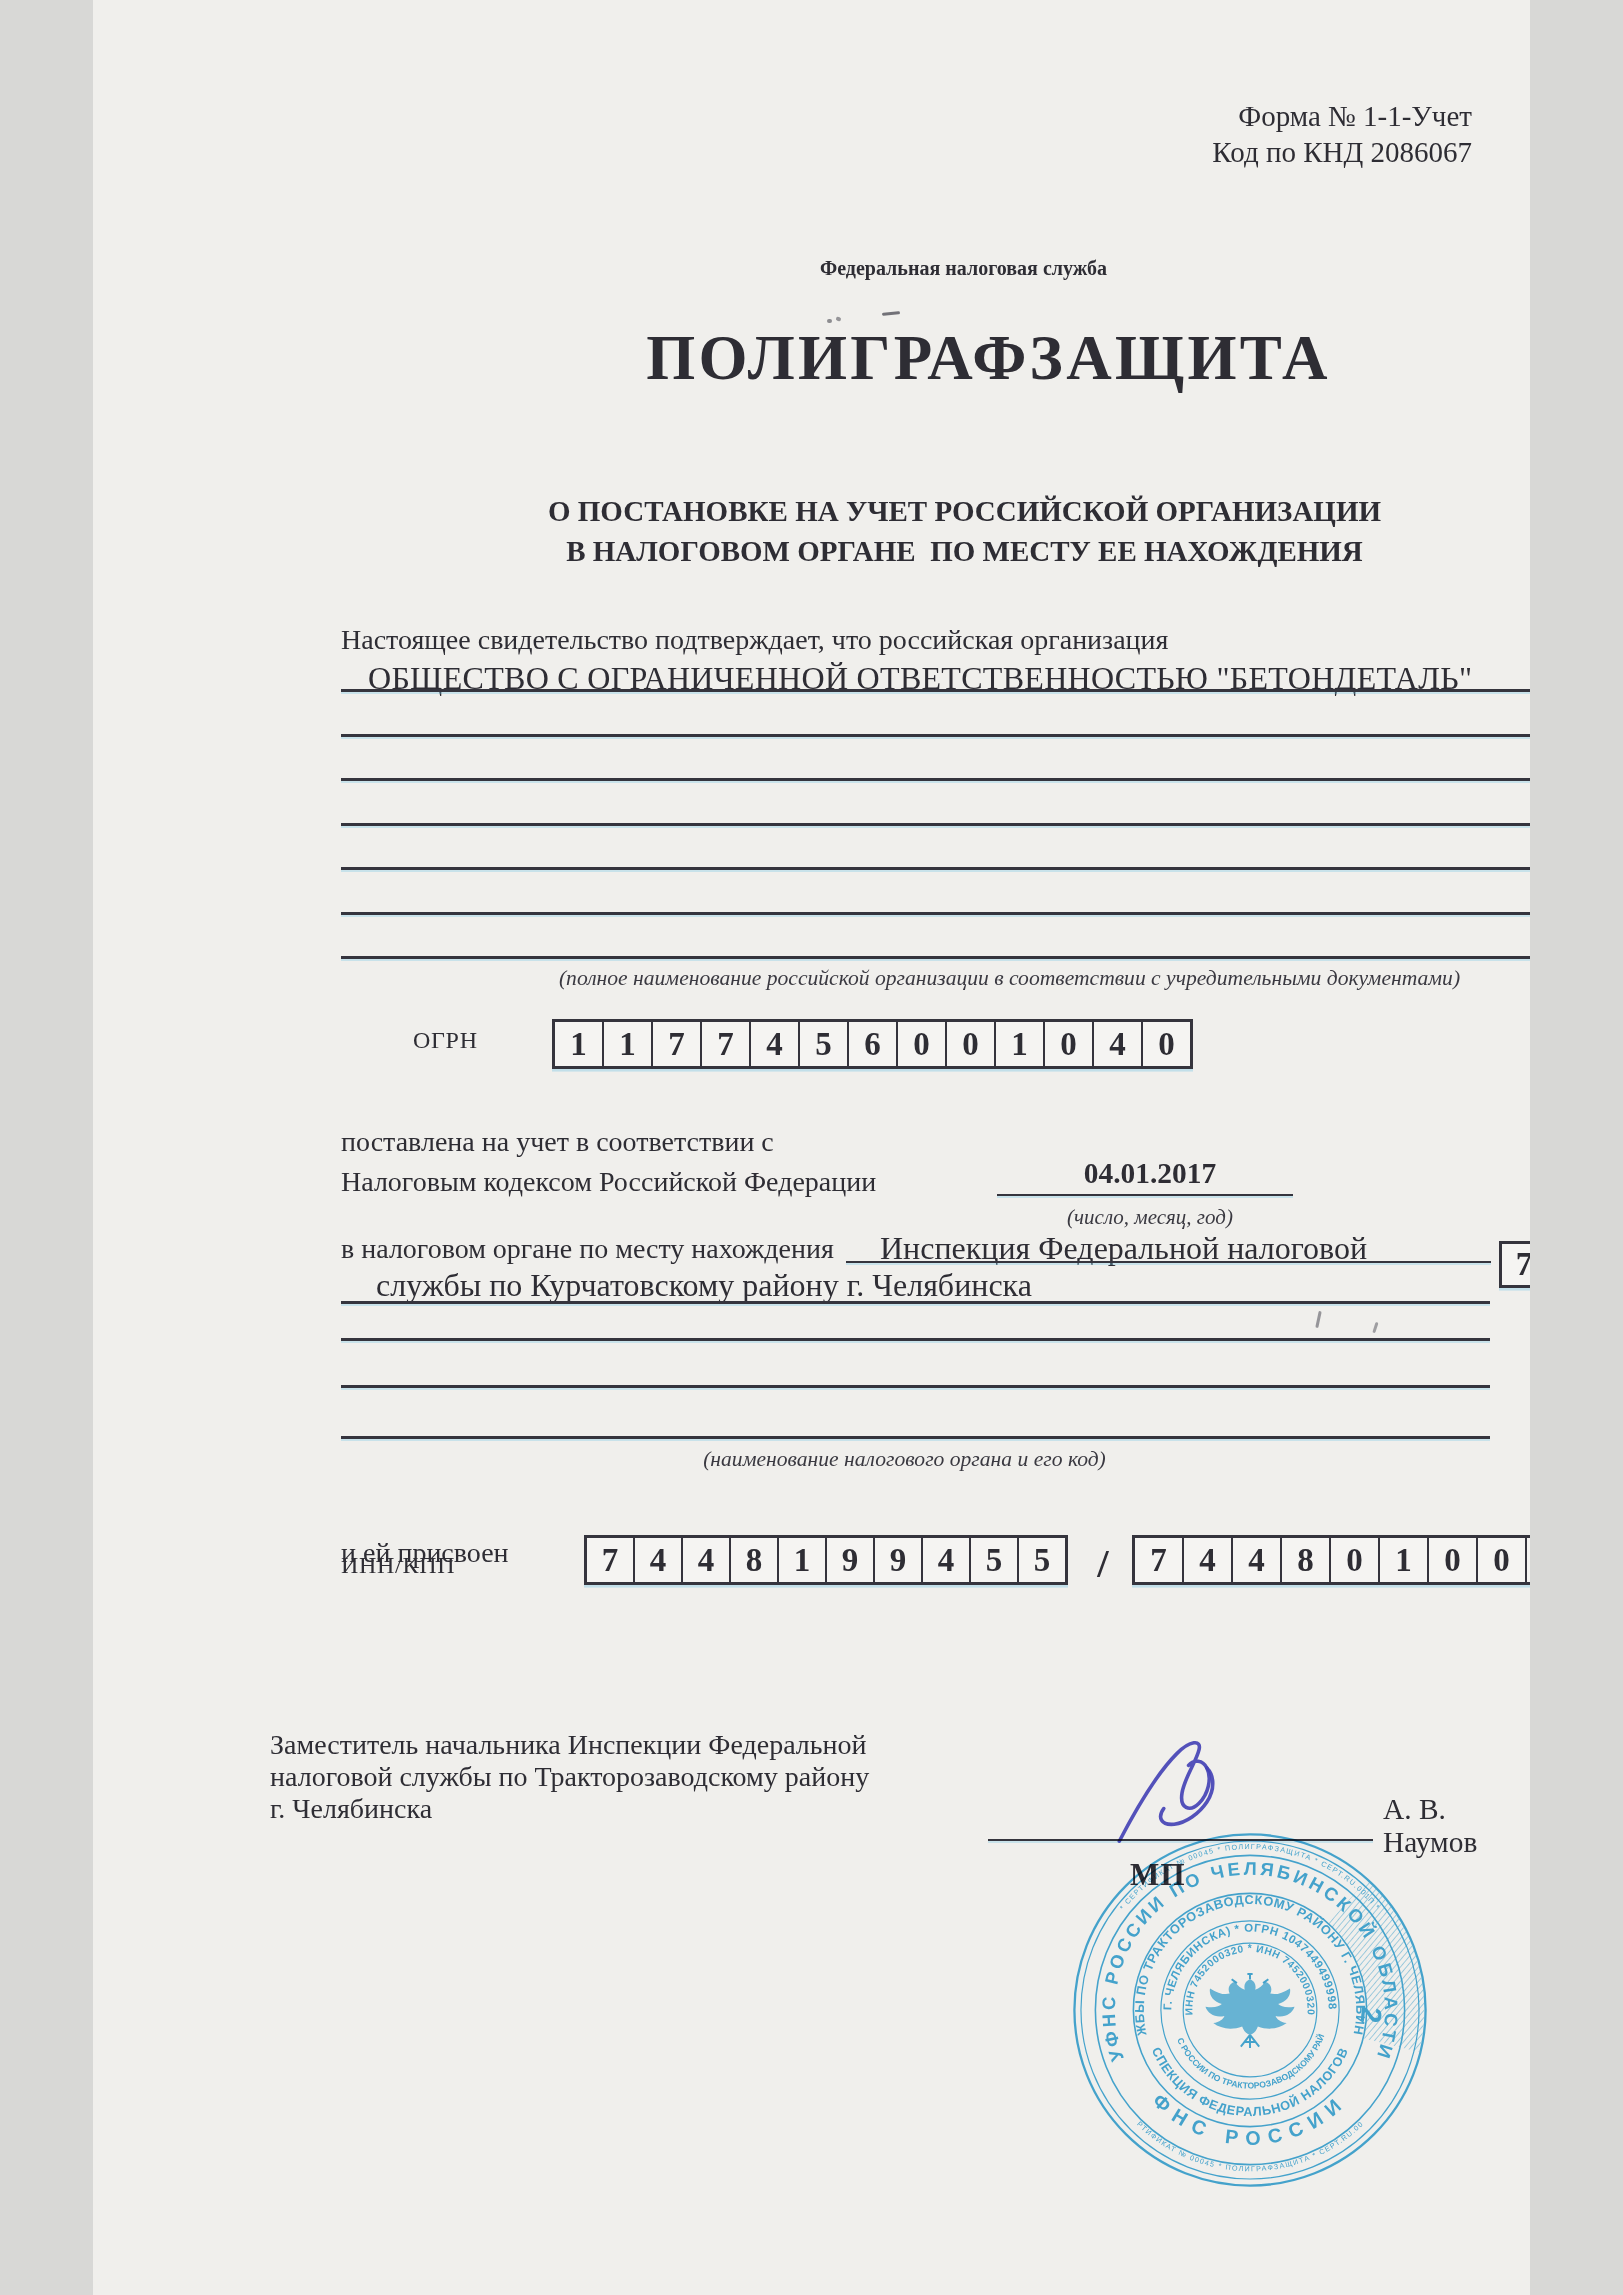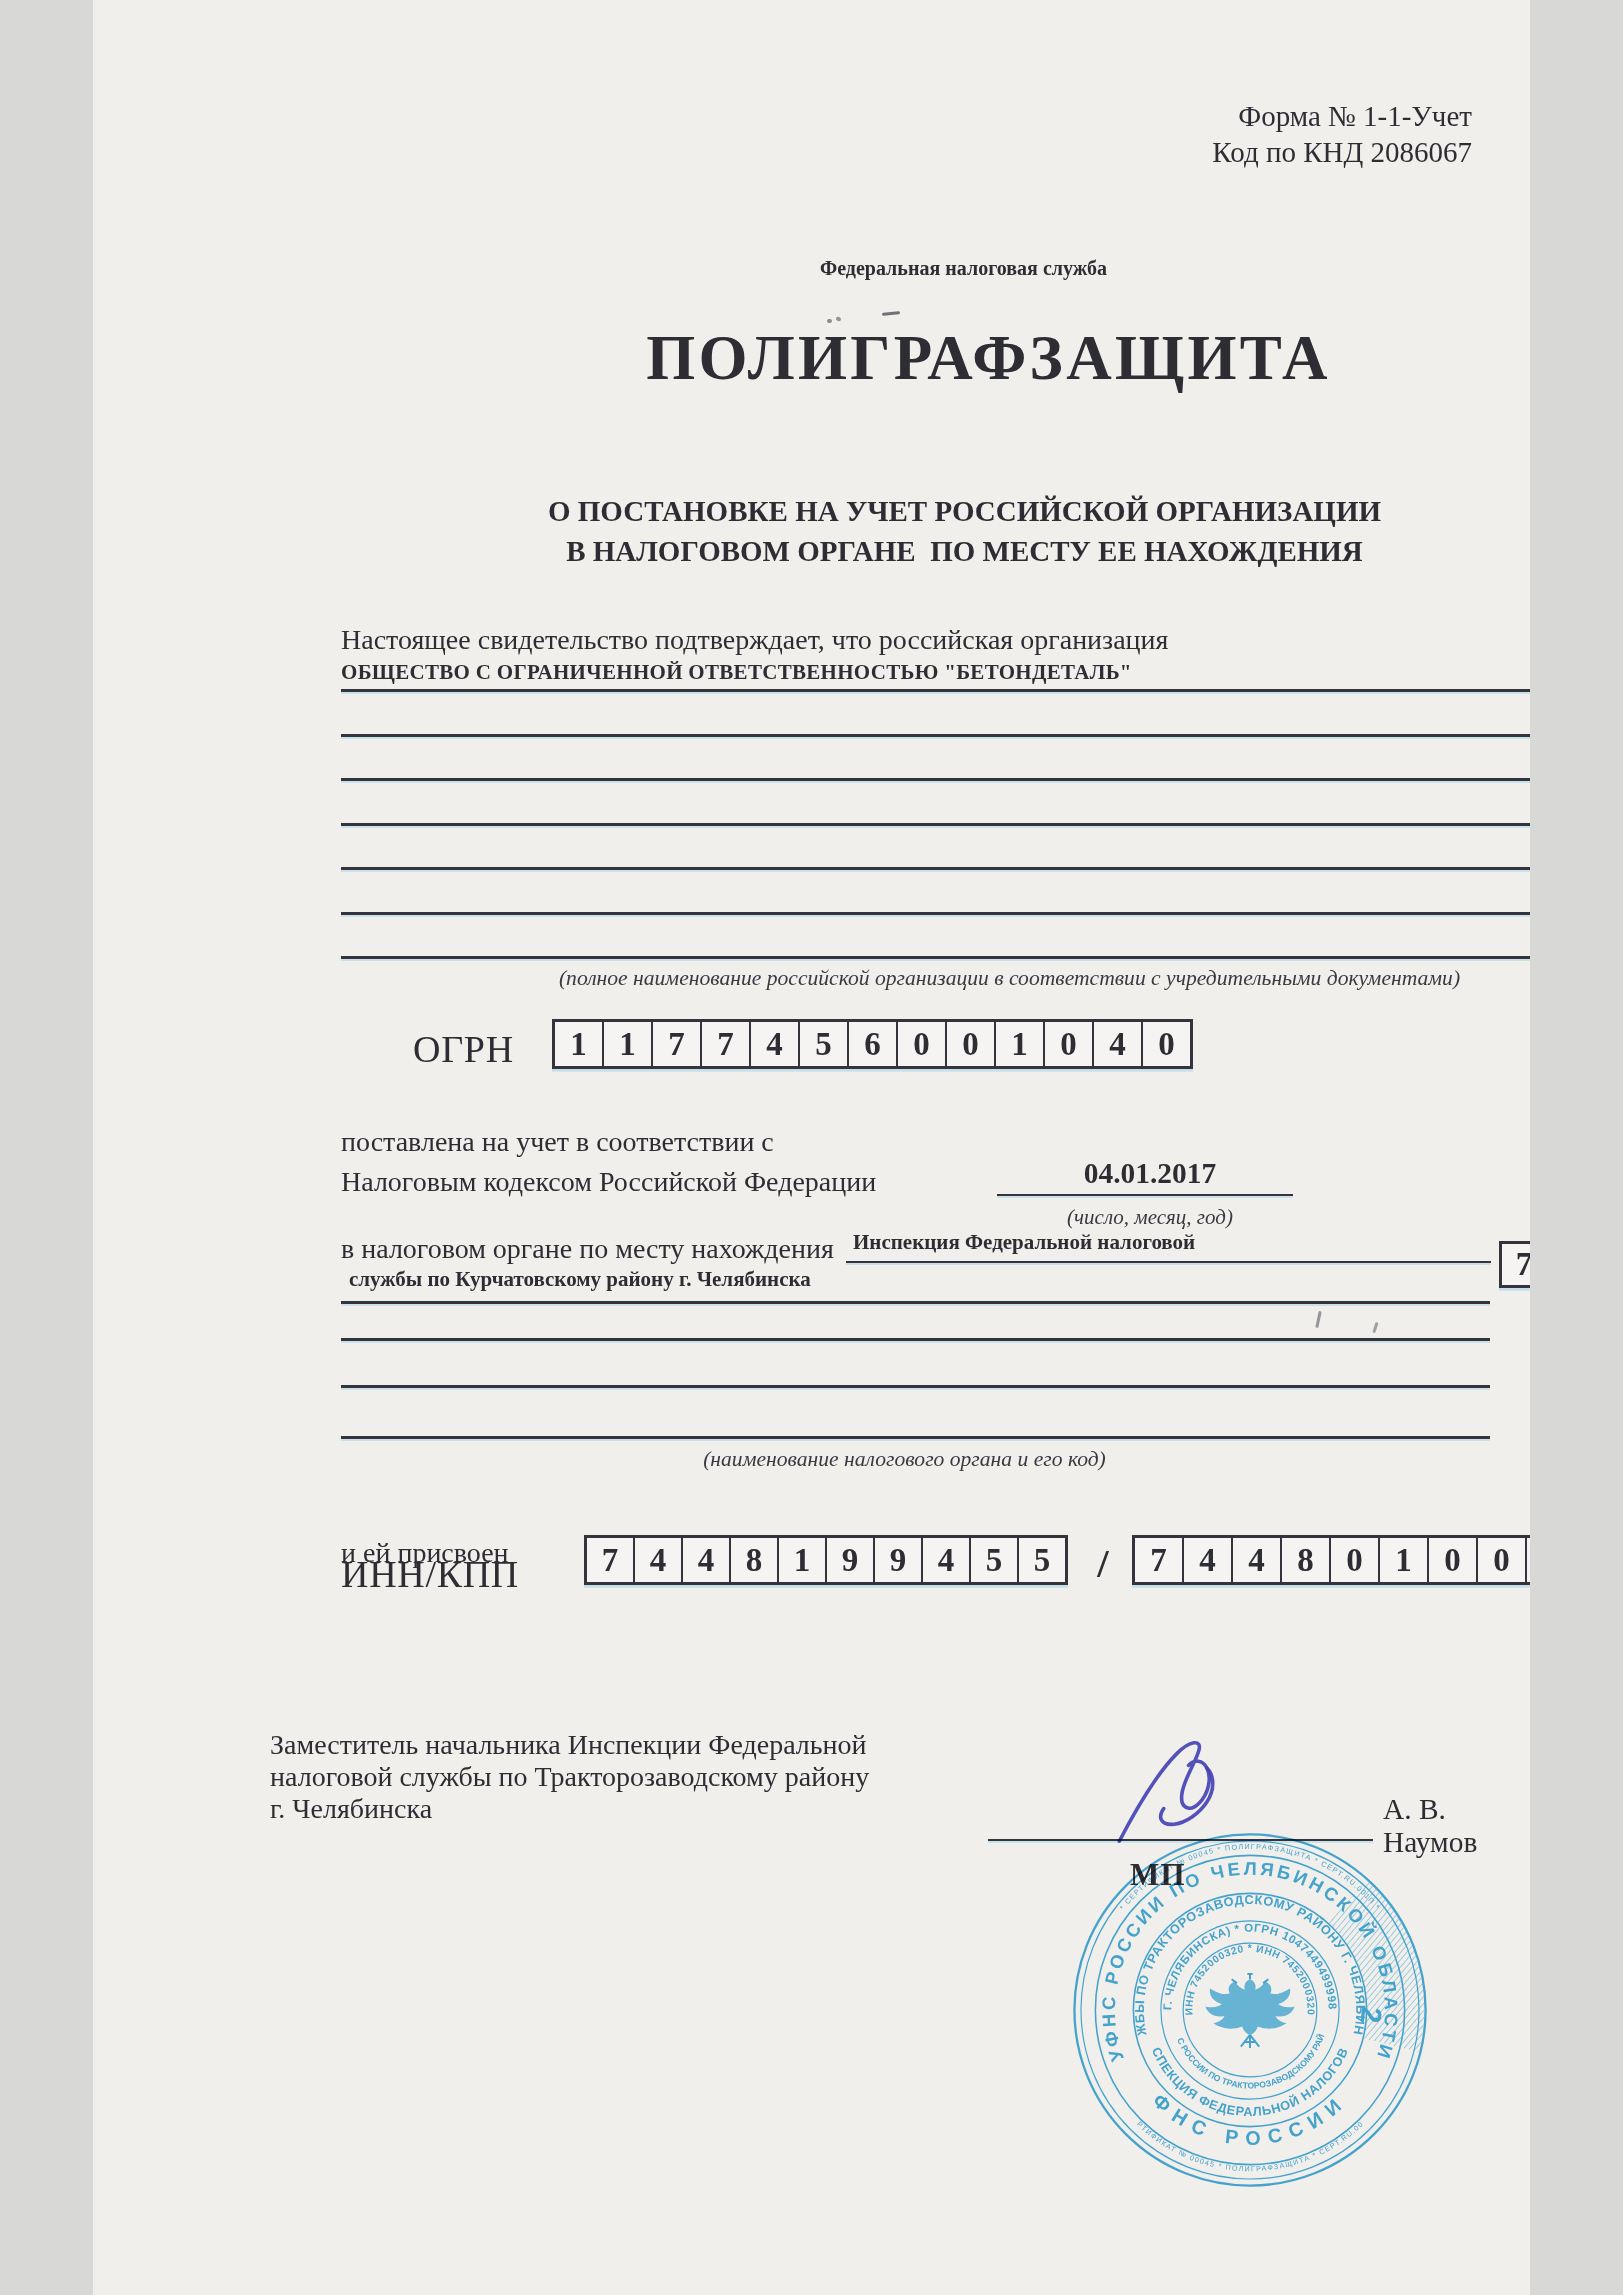--- a/index.html
+++ b/index.html
@@ -16,33 +16,33 @@
   .ctr{text-align:center;}
   .rt{text-align:right;}
   .b{font-weight:bold;}
   .rule{position:absolute;height:2.6px;background:var(--rule);box-shadow:0 2px 0 rgba(110,195,230,.30);}
   .thin{height:2px;}
   .form-info{font-size:29px;line-height:36px;}
   .agency{font-size:20px;}
   .doc-title{font-size:63px;letter-spacing:3.3px;}
   .subtitle{font-size:29px;white-space:pre;}
   .body-t{font-size:28px;}
-  .body-b{font-size:21px;font-weight:bold;}
+  .body-b{font-size:32px;font-weight:normal;margin-left:27px;}
   .caption{font-size:21.6px;font-style:italic;color:#3a3941;}
   .date-v{font-size:29.4px;font-weight:bold;}
   .digit-box{position:absolute;display:flex;border:3.3px solid var(--rule);background:rgba(255,255,255,.35);box-shadow:0 2.6px 0 rgba(110,195,230,.35);}
   .digit-box .cell{display:flex;align-items:center;justify-content:center;border-right:2.6px solid var(--rule);
     font-size:33px;font-weight:600;color:var(--ink);}
   .digit-box .cell:last-child{border-right:none;}
   .ogrn-box .cell{width:47px;height:44px;}
   .inn-box .cell{width:46px;height:44px;}
   .kpp-box .cell{width:47px;height:44px;}
   .code-box .cell{width:44px;height:41px;}
   .slash{font-size:41px;font-weight:600;}
-  .label{font-size:38px;letter-spacing:0.7px;}
+  .label{font-size:24px;letter-spacing:0.7px;}
   .signer{font-size:28px;line-height:32px;}
   .mp{font-size:31px;font-weight:bold;letter-spacing:1.3px;}
   .artifact{position:absolute;background:#3c3c46;border-radius:2px;}
   
   .sig-svg{position:absolute;left:1008px;top:1713px;mix-blend-mode:multiply;}
   .sig-path{stroke:var(--signature_blue);stroke-width:5.5;fill:none;stroke-linecap:round;opacity:.92;}
   
   .stamp-svg{position:absolute;left:967px;top:1820px;mix-blend-mode:multiply;opacity:.93;}
   .stamp-svg .c{fill:none;stroke:var(--stamp_blue);}
   .stamp-svg .w3{stroke-width:3.5;} .stamp-svg .w2{stroke-width:2.4;} .stamp-svg .w15{stroke-width:1.8;}

